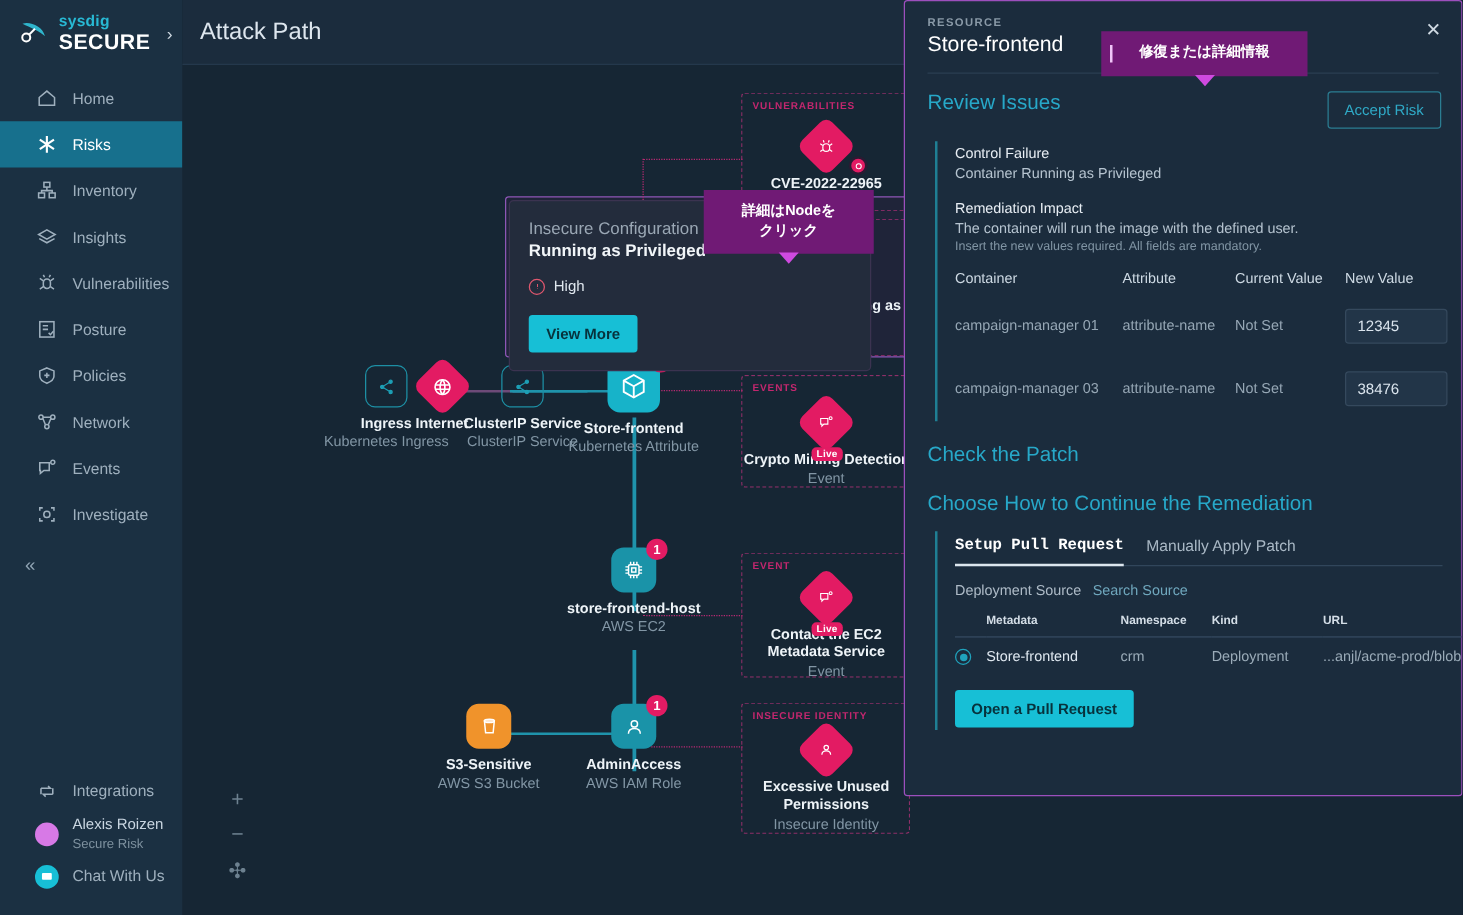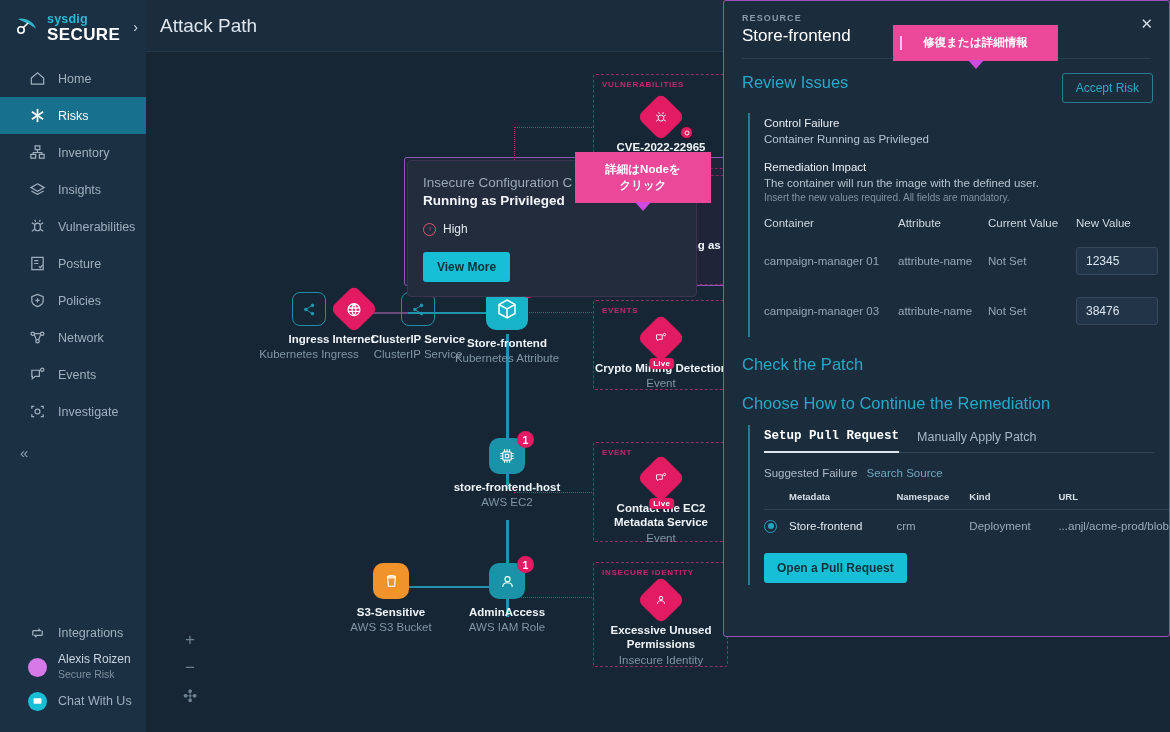--- a/index.html
+++ b/index.html
@@ -97,22 +97,22 @@
   .ic-title b { color: #f1f5f8; display: block; font-weight: bold; }
   .ic-sev { display: flex; align-items: center; margin-top: 12px; color: #dfe7ee; font-size: 12px; }
   .ic-sev .dot { width: 13px; height: 13px; border-radius: 50%; border: 1.4px solid #e0576e; margin-right: 7px;
                  display:flex;align-items:center;justify-content:center;}
   .btn-cyan { background: #17bfd6; color: #07323c; font-size: 12px; font-weight: bold; border: none; border-radius: 3px;
               padding: 8px 14px; cursor: pointer; }
   .ic-btnwrap { margin-top: 16px; }
 
   
   .tip {
-    position: absolute; background: #ec4899; color: #fff; font-size: 11.5px; font-weight: bold;
-    text-align: center; line-height: 1.35; padding: 10px 14px; margin-left: 12px;
+    position: absolute; background: #701a75; color: #fff; font-size: 11.5px; font-weight: bold;
+    text-align: center; line-height: 1.35; padding: 10px 14px;
   }
   .tip .barmark { position: absolute; left: 7px; top: 11px; bottom: 11px; width: 2px; background: #f0c5f8; }
   .tip .nub { position: absolute; left: 50%; bottom: -8px; margin-left: -8px; width: 0; height: 0;
               border-left: 8px solid transparent; border-right: 8px solid transparent; border-top: 9px solid #cf4ae0; }
 
   
   #panel {
     position: absolute; right: 0; top: 0; width: 447px; height: 637px;
     background: #1b2c3d; border: 1.4px solid #9c4fbd; border-radius: 3px;
   }
@@ -632,21 +632,21 @@
       <div class="p-sechead">Choose How to Continue the Remediation</div>
     </div>
 
     <div class="accent-block" style="margin-top:12px;">
       <div class="tabrow" style="width:390px;">
         <div class="tab active">Setup Pull Request</div>
         <div class="tab">Manually Apply Patch</div>
       </div>
 
       <div class="srcline">
-        <span>Suggested Failure</span>
+        <span>Deployment Source</span>
         <a>Search Source</a>
       </div>
 
       <table class="ptab2" style="width:405px;">
         <thead>
           <tr>
             <th style="width:28px"></th>
             <th style="width:124px">Metadata</th>
             <th style="width:78px">Namespace</th>
             <th style="width:96px">Kind</th>

